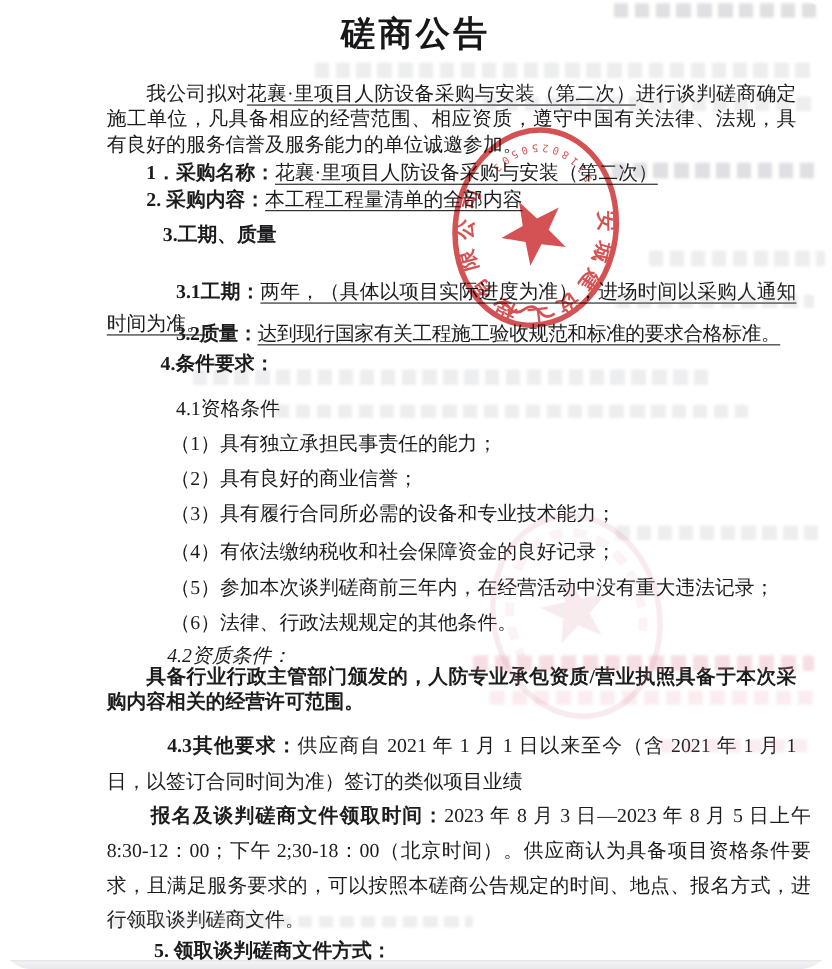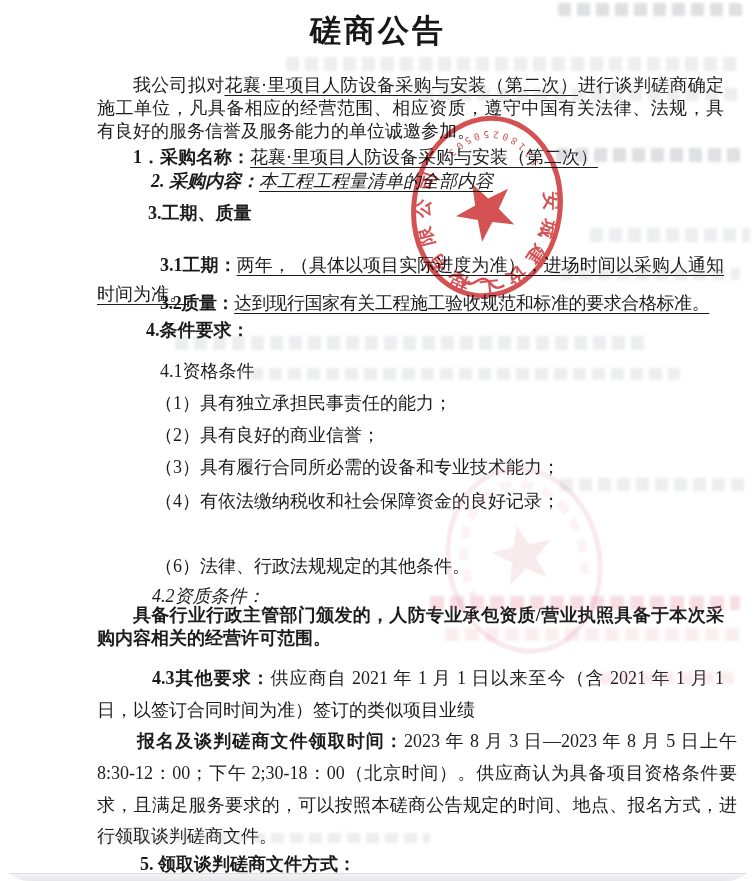--- a/index.html
+++ b/index.html
@@ -70,21 +70,21 @@
   <div class="abs doc-title">磋商公告</div>
 
   <div class="abs para" style="top:74px;text-indent:36px;">
     <span>我公司拟对</span><span class="u">花襄·里项目人防设备采购与安装（第二次）</span><span>进行谈判磋商确定施工单位，凡具备相应的经营范围、相应资质，遵守中国有关法律、法规，具有良好的服务信誉及服务能力的单位诚邀参加。</span>
   </div>
 
   <div class="abs line" style="left:133px;top:145px;">
     <span class="b">1．采购名称：</span><span class="u">花襄·里项目人防设备采购与安装（第二次）</span>
   </div>
 
-  <div class="abs line" style="left:151px;top:169px;font-style:italic;">
+  <div class="abs line" style="left:133px;top:169px;">
     <span class="b">2. 采购内容：</span><span class="u">本工程工程量清单的全部内容</span>
   </div>
 
   <div class="abs line b" style="left:148px;top:201px;">3.工期、质量</div>
 
   <div class="abs para" style="top:232px;line-height:29px;text-indent:63px;margin-top:19px;">
     <span class="b">3.1工期：</span><span class="u">两年，（具体以项目实际进度为准），进场时间以采购人通知时间为准。</span>
   </div>
 
   <div class="abs line" style="left:160px;top:291px;letter-spacing:-0.4px;">
@@ -92,20 +92,21 @@
   </div>
 
   <div class="abs line b" style="left:146px;top:318px;">4.条件要求：</div>
 
   <div class="abs line" style="left:160px;top:359px;">4.1资格条件</div>
 
   <div class="abs line" style="left:155px;top:391px;">（1）具有独立承担民事责任的能力；</div>
   <div class="abs line" style="left:155px;top:423px;">（2）具有良好的商业信誉；</div>
   <div class="abs line" style="left:155px;top:455px;">（3）具有履行合同所必需的设备和专业技术能力；</div>
   <div class="abs line" style="left:155px;top:489px;">（4）有依法缴纳税收和社会保障资金的良好记录；</div>
+  <div class="abs line" style="left:155px;top:522px;">（5）参加本次谈判磋商前三年内，在经营活动中没有重大违法记录；</div>
   <div class="abs line" style="left:155px;top:554px;">（6）法律、行政法规规定的其他条件。</div>
 
   <div class="abs line" style="left:152px;top:584px;font-style:italic;">4.2资质条件：</div>
   <div class="abs para b" style="top:604px;line-height:23px;text-indent:36px;">具备行业行政主管部门颁发的，人防专业承包资质/营业执照具备于本次采购内容相关的经营许可范围。</div>
 
   <div class="abs para" style="top:662px;line-height:32px;text-indent:55px;">
     <span class="b">4.3其他要求：</span><span>供应商自 2021 年 1 月 1 日以来至今（含 2021 年 1 月 1 日，以签订合同时间为准）签订的类似项目业绩</span>
   </div>
 
   <div class="abs para" style="top:726px;width:640px;line-height:31.8px;text-indent:40px;">

